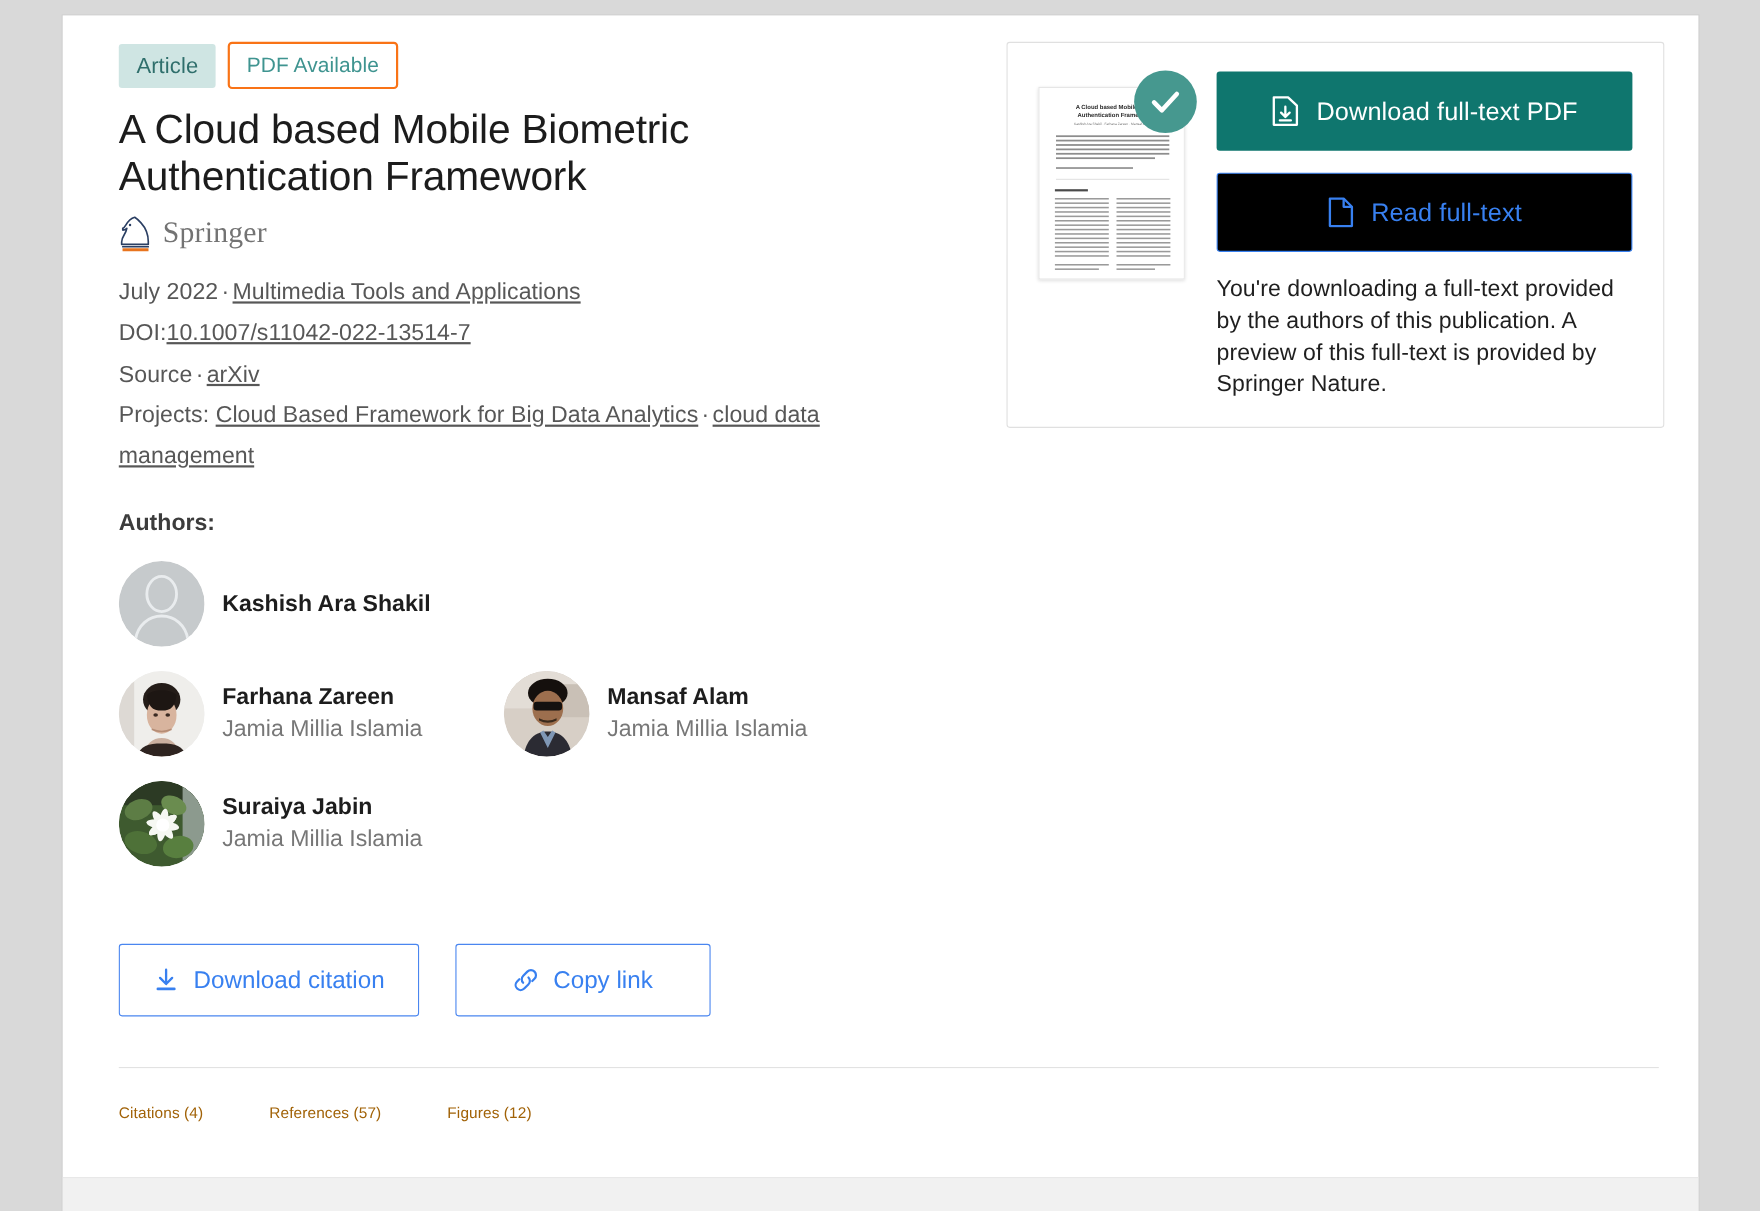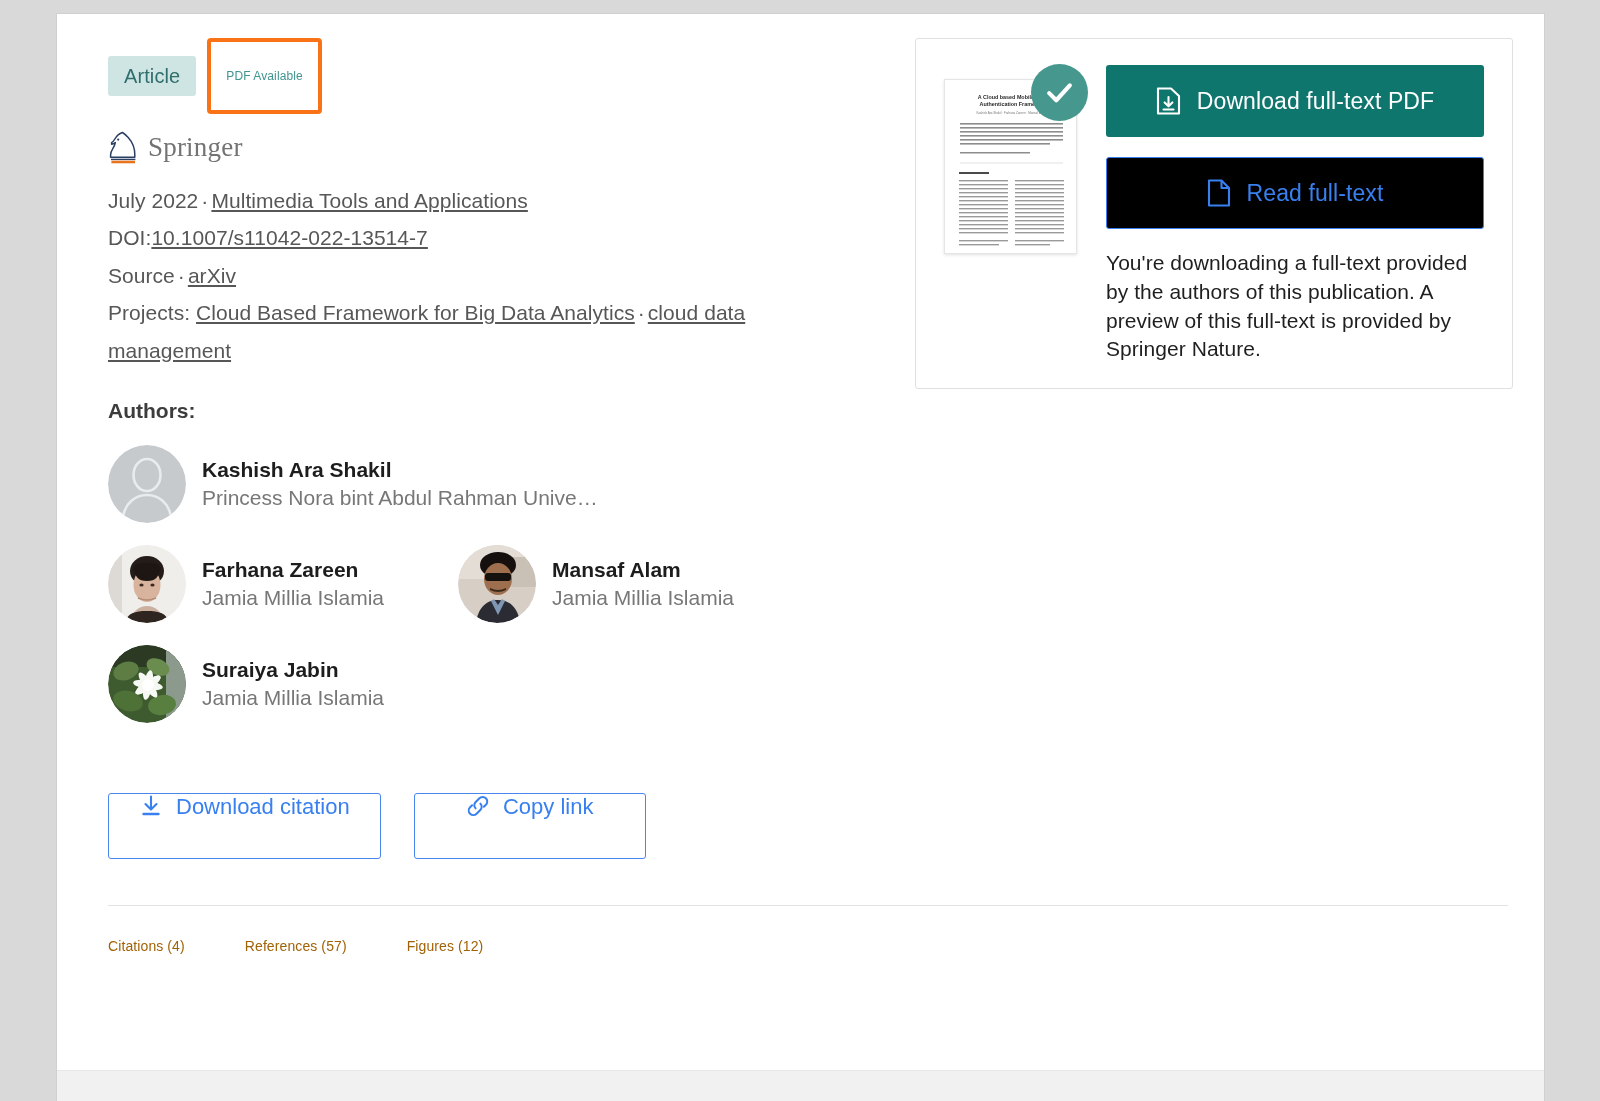--- a/index.html
+++ b/index.html
@@ -67,26 +67,26 @@
     background: #cfe5e3;
     color: #2f6f6c;
     font-size: 20px;
     line-height: 1;
     padding: 10px 16px;
     border-radius: 3px;
     letter-spacing: .1px;
   }
 
   .badge-pdf {
-    border: 4px solid #f97316;
+    border: 2px solid #f97316;
     color: #3f9490;
     background: #ffffff;
-    font-size: 12px;
+    font-size: 19px;
     line-height: 1;
-    padding: 28px 15px;
+    padding: 10px 15px;
     border-radius: 4px;
     letter-spacing: .1px;
   }
 
   
   .pub-title {
     font-size: 37px;
     line-height: 1.16;
     font-weight: 400;
     color: #1c1c1c;
@@ -252,20 +252,21 @@
   }
 
   
   .action-buttons {
     display: flex;
     gap: 33px;
     margin-top: 48px;
   }
   .btn-ghost {
     display: flex;
+    align-items: center;
     justify-content: center;
     gap: 13px;
     height: 66px;
     padding: 0 30px;
     min-width: 232px;
     background: #ffffff;
     color: #3880f0;
     border: 1px solid #4a86f0;
     border-radius: 3px;
     font-size: 22px;
@@ -302,20 +303,21 @@
 
     <div class="top-row">
 
       <div class="left-col">
 
         <div class="badges">
           <span class="badge-article">Article</span>
           <span class="badge-pdf">PDF Available</span>
         </div>
 
+        <h1 class="pub-title">A Cloud based Mobile Biometric Authentication Framework</h1>
 
         <div class="springer-logo">
           <svg class="springer-mark" viewBox="0 0 31 34">
             <path d="M14.5 2.5 C11 3.5 8.5 6 6.5 9.5 C5.4 11.4 4.6 12.2 3.6 12.6 L3.6 14.2 C5 14.2 6.2 13.6 7.3 12.6 C7.0 14.4 6.2 16.4 4.8 18.6 C3.4 20.8 2.6 22.8 2.6 25.0 L2.6 27.2 L26.8 27.2 L26.8 24.6 C26.8 18.0 24.2 12.0 20.2 7.6 C18.4 5.6 16.6 3.8 14.5 2.5 Z" fill="none" stroke="#2b3f63" stroke-width="1.5" stroke-linejoin="round"></path>
             <circle cx="10.2" cy="9.6" r="1.1" fill="#2b3f63"></circle>
             <path d="M3.0 29.4 L27.4 29.4" stroke="#2b3f63" stroke-width="1.4"></path>
             <path d="M3.4 32.0 L27.0 32.0" stroke="#e8741e" stroke-width="2.6"></path>
           </svg>
           <span class="springer-word">Springer</span>
         </div>
@@ -345,21 +347,20 @@
             <div class="author">
               <div class="avatar">
                 <svg viewBox="0 0 78 78">
                   <circle cx="39" cy="39" r="39" fill="#c6cacc"></circle>
                   <ellipse cx="39" cy="30" rx="13.5" ry="16" fill="none" stroke="#e9ecee" stroke-width="2.6"></ellipse>
                   <path d="M15 72 C17 58 27.5 50 39 50 C50.5 50 61 58 63 72" fill="none" stroke="#e9ecee" stroke-width="2.6"></path>
                 </svg>
               </div>
               <div>
                 <div class="author-name">Kashish Ara Shakil</div>
-                <div class="author-affil">Princess Nora bint Abdul Rahman Unive…</div>
               </div>
             </div>
           </div>
 
           <div class="author-row">
             <div class="author col1">
               <div class="avatar">
                 <svg viewBox="0 0 78 78">
                   <defs>
                       <clipPath id="c2">

